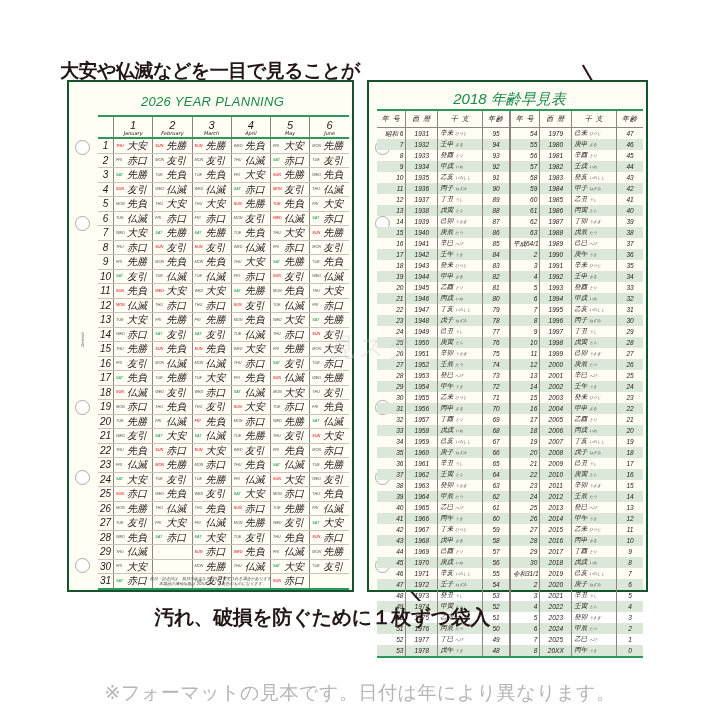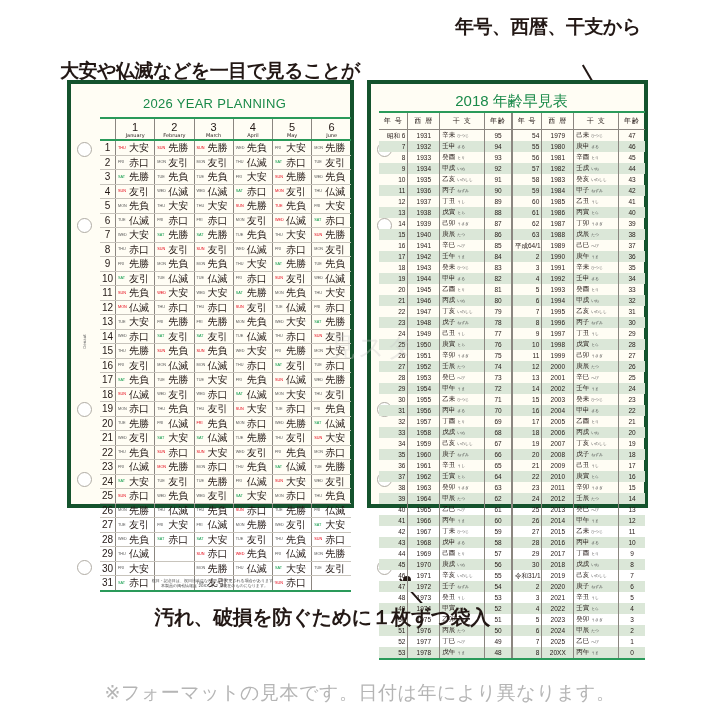--- a/index.html
+++ b/index.html
@@ -4,21 +4,21 @@
 <style>
   html,body{margin:0;padding:0;}
   body{width:720px;height:720px;background:#ffffff;position:relative;overflow:hidden;font-family:"DejaVu Sans","Liberation Sans",sans-serif;color:#231815;}
   .caption{position:absolute;font-weight:bold;color:#231815;font-size:19px;line-height:24px;letter-spacing:-0.5px;}
   .cap-left{left:60px;top:14px;margin-top:44px;}
   .cap-right{left:455px;top:14px;}
   .cap-bottom{left:0;width:644px;top:605px;text-align:center;font-size:20px;}
   .note{position:absolute;left:0;width:720px;top:680px;text-align:center;color:#b5b5b5;font-size:19px;letter-spacing:0.5px;}
   .leader{position:absolute;height:1.5px;background:#231815;transform-origin:0 50%;}
   .dot{position:absolute;width:8px;height:8px;border-radius:50%;background:#231815;}
-  .page{position:absolute;top:80px;height:428px;background:#fffdf4;border:4px solid #14532d;box-sizing:border-box;}
+  .page{position:absolute;top:80px;height:512px;background:#fffdf4;border:2px solid #14532d;box-sizing:border-box;font-style:italic;}
   .page-left{left:67px;width:287px;}
   .page-right{left:367px;width:281px;}
   .hole{position:absolute;width:13px;height:13px;border:1px solid #b0aca4;border-radius:50%;background:#fff;}
   .brand{position:absolute;font-size:4px;color:#666;transform:rotate(-90deg);transform-origin:center;}
   .title{position:absolute;color:#1a8a4a;text-align:center;font-family:"Liberation Sans",sans-serif;}
   .cal-title{left:0;width:287px;top:12px;font-size:13px;letter-spacing:0.3px;}
   .age-title{left:0;width:281px;top:8px;font-size:15px;font-weight:normal;}
   table{border-collapse:collapse;position:absolute;}
   .cal{left:29px;top:33px;width:251px;table-layout:fixed;}
   .cal th{font-weight:normal;padding:0;border-left:1px solid #8b8680;text-align:center;vertical-align:bottom;height:20px;border-top:2px solid #2a9a5a;border-bottom:2px solid #2a9a5a;}
@@ -46,21 +46,20 @@
   .kana{font-size:3.8px;color:#444;margin-left:2px;}
   .wm{position:absolute;left:330px;top:330px;font-size:26px;color:rgba(200,200,200,0.35);font-weight:normal;letter-spacing:2px;}
 </style>
 </head>
 <body>
 
 <div class="caption cap-left">
   <div>大安や仏滅などを一目で見ることが</div>
 </div>
 <div class="caption cap-right">
-  <div>年号、西暦、干支から</div>
 </div>
 
 <div class="leader" style="left:117px;top:64px;width:38px;transform:rotate(60deg);"></div>
 <div class="dot" style="left:131px;top:91px;"></div>
 <div class="leader" style="left:583px;top:64px;width:28px;transform:rotate(60deg);"></div>
 <div class="dot" style="left:593px;top:85px;"></div>
 <div class="leader" style="left:400px;top:578px;width:36px;transform:rotate(48deg);"></div>
 <div class="dot" style="left:403px;top:576px;"></div>
 
 <div class="page page-left">

